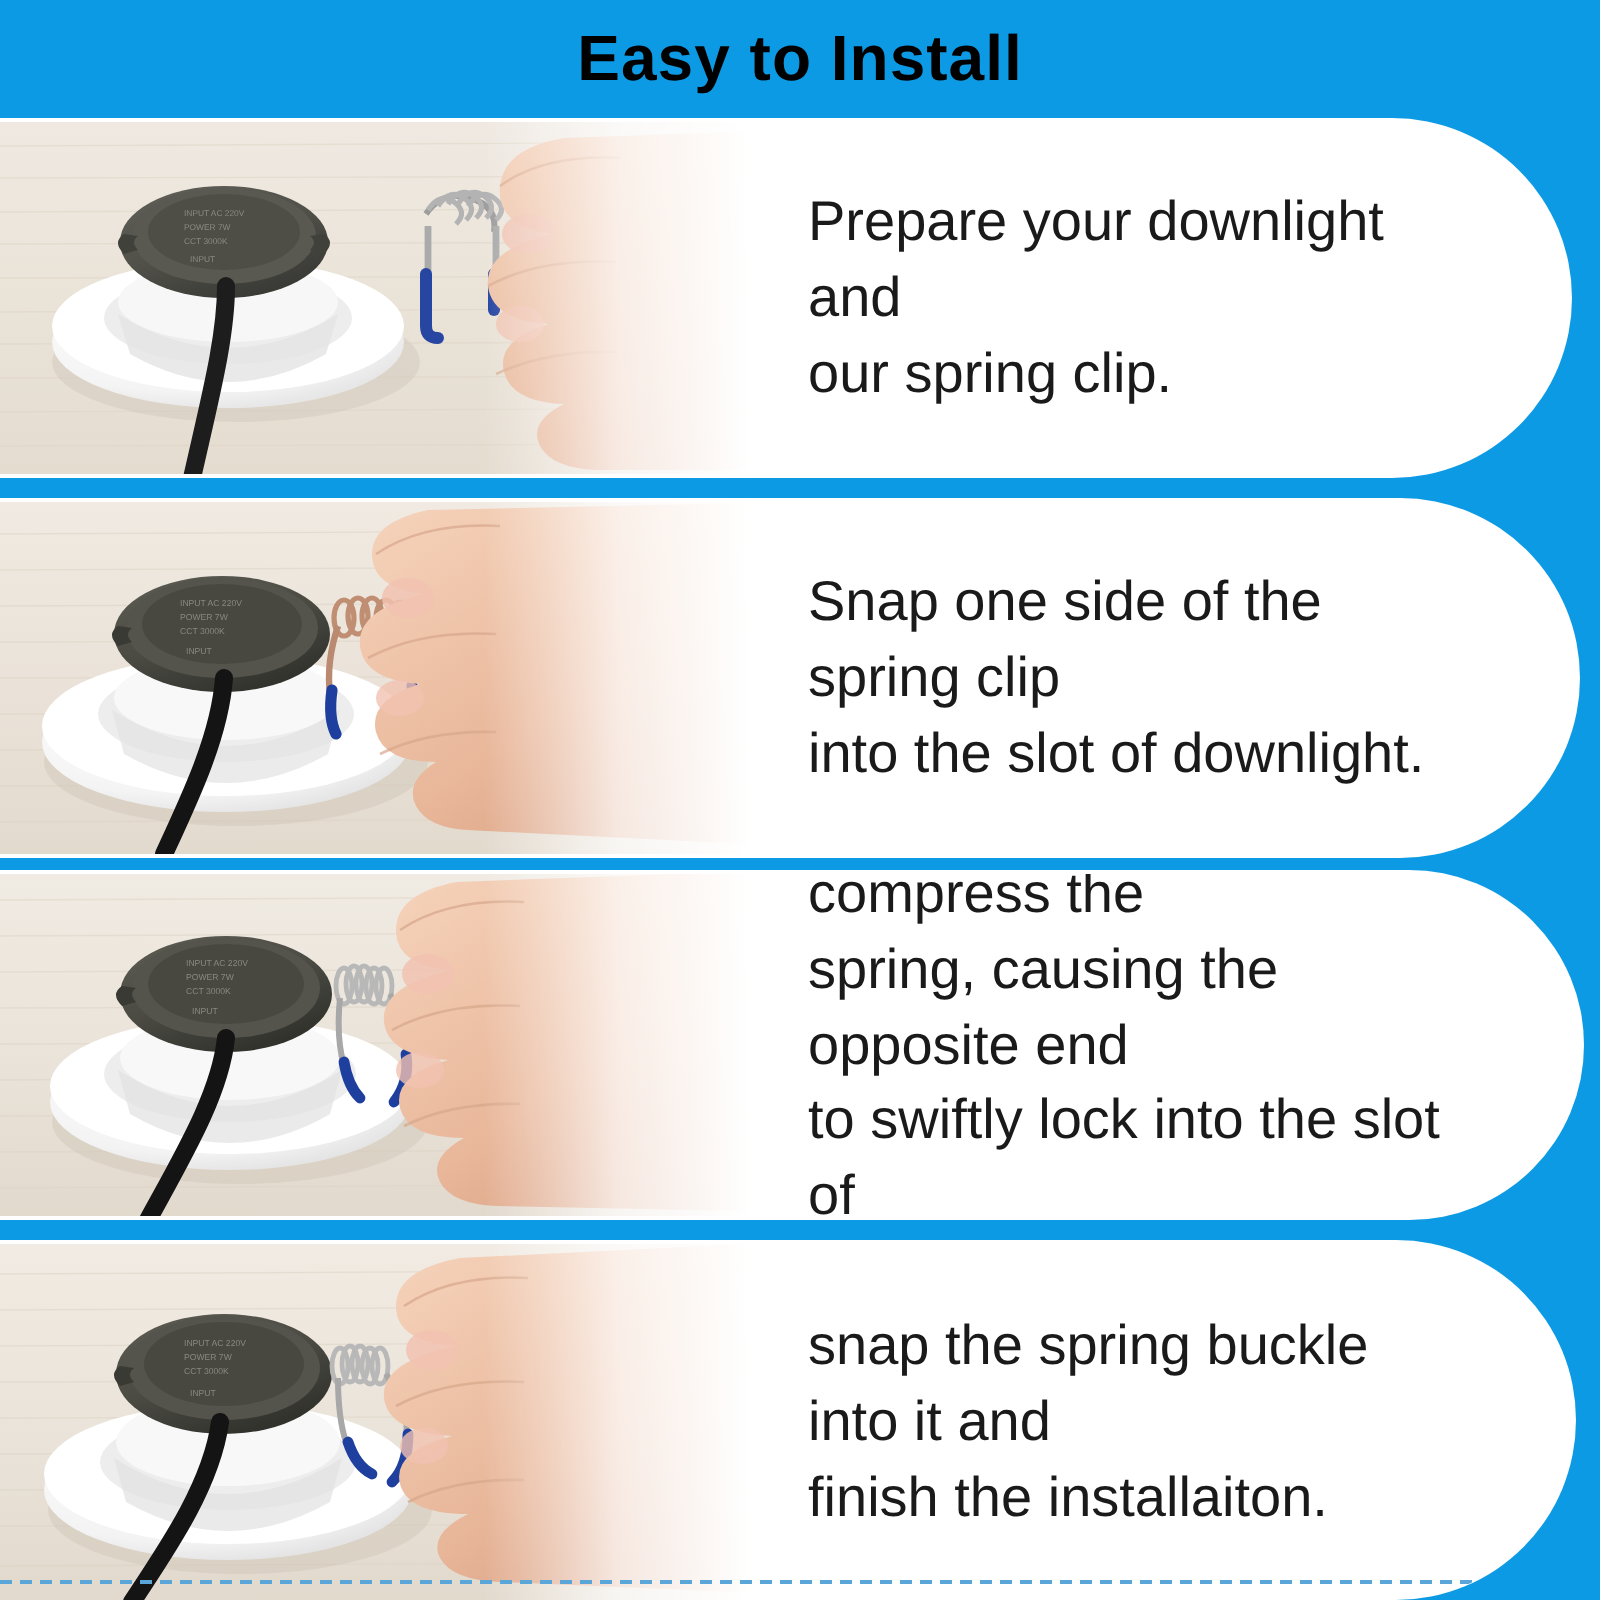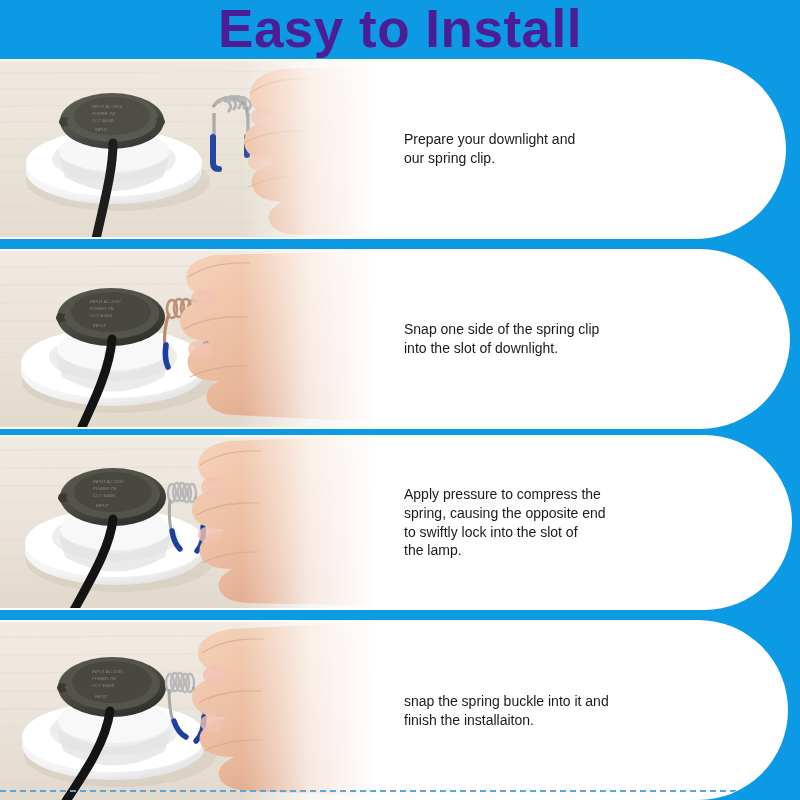--- a/index.html
+++ b/index.html
@@ -12,22 +12,22 @@
   }
   #page{position:relative;width:800px;height:800px;background:#0d9ae4;}
 
   
   .header{
     position:absolute;left:0;top:0;width:800px;height:57px;
     display:flex;align-items:center;justify-content:center;
     background:#0d9ae4;
   }
   .header-title{
-    color:#4c1d95;
-    font-size:53px;
+    color:#000000;
+    font-size:32px;
     font-weight:bold;
     letter-spacing:0.5px;
     line-height:1;
     font-family:"Liberation Sans", sans-serif;
   }
 
   
   .panel{
     position:absolute;
     left:0;
@@ -60,21 +60,21 @@
 
   .caption{
     flex:1 1 auto;
     display:flex;
     align-items:center;
     padding:0 70px 0 12px;
     box-sizing:border-box;
   }
   .caption-text{
     color:#1a1a1a;
-    font-size:14px;
+    font-size:28px;
     line-height:1.35;
     font-family:"Liberation Sans", sans-serif;
     white-space:pre-line;
   }
 
   
   #panel-1{top:59px;  height:180px; width:786px; border-radius:0 92px 92px 0;}
   #panel-2{top:249px; height:180px; width:790px; border-radius:0 90px 90px 0;}
   #panel-3{top:435px; height:175px; width:792px; border-radius:0 90px 90px 0;}
   #panel-4{top:620px; height:180px; width:788px; border-radius:0 92px 92px 0; border-bottom:none;}

